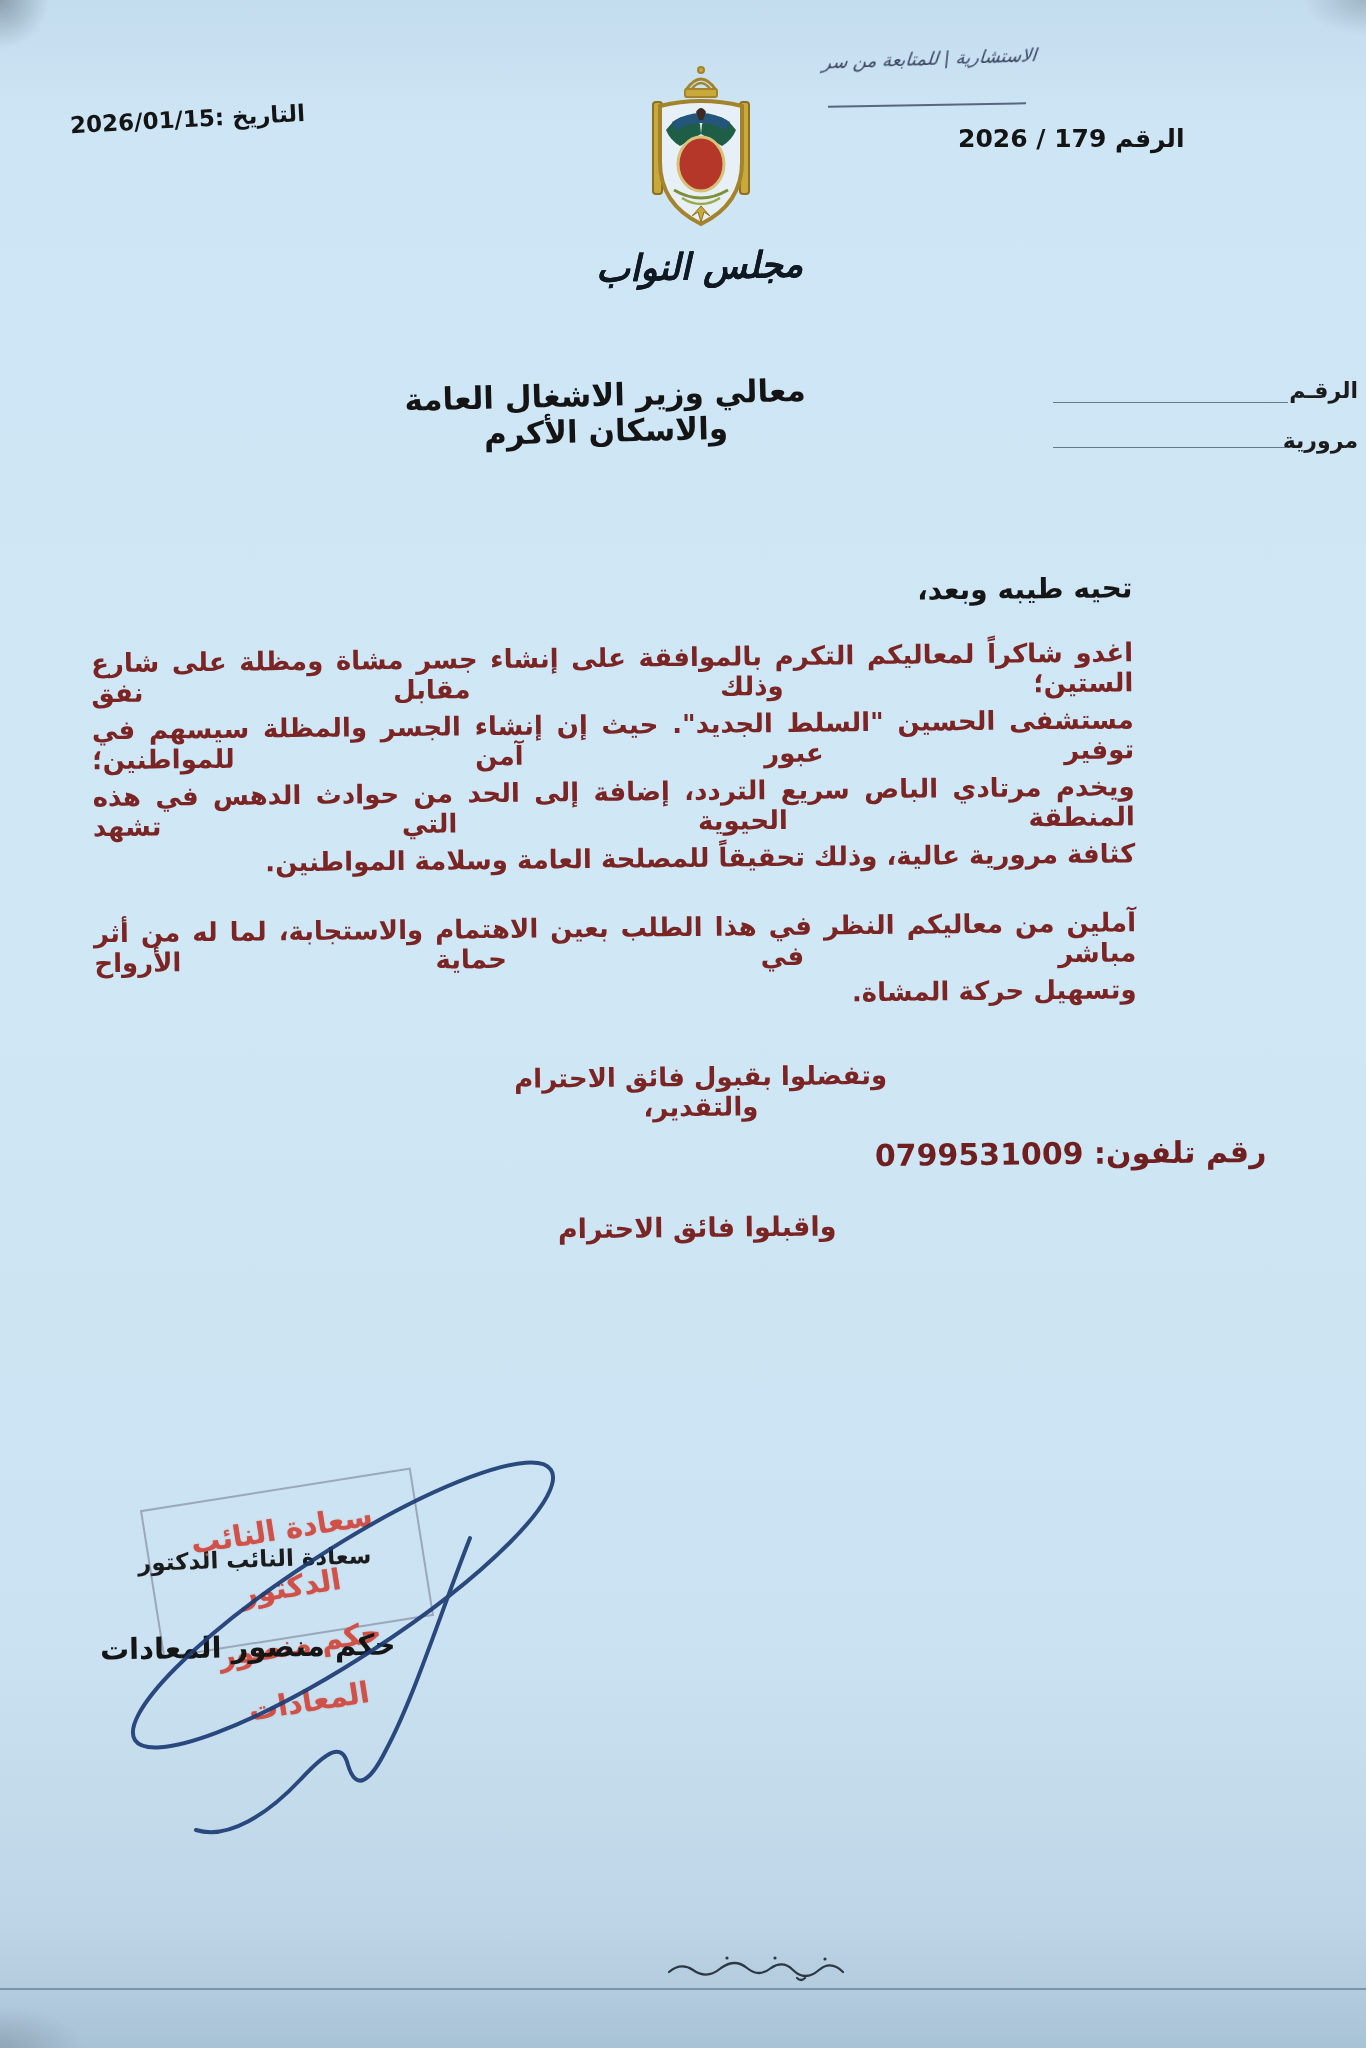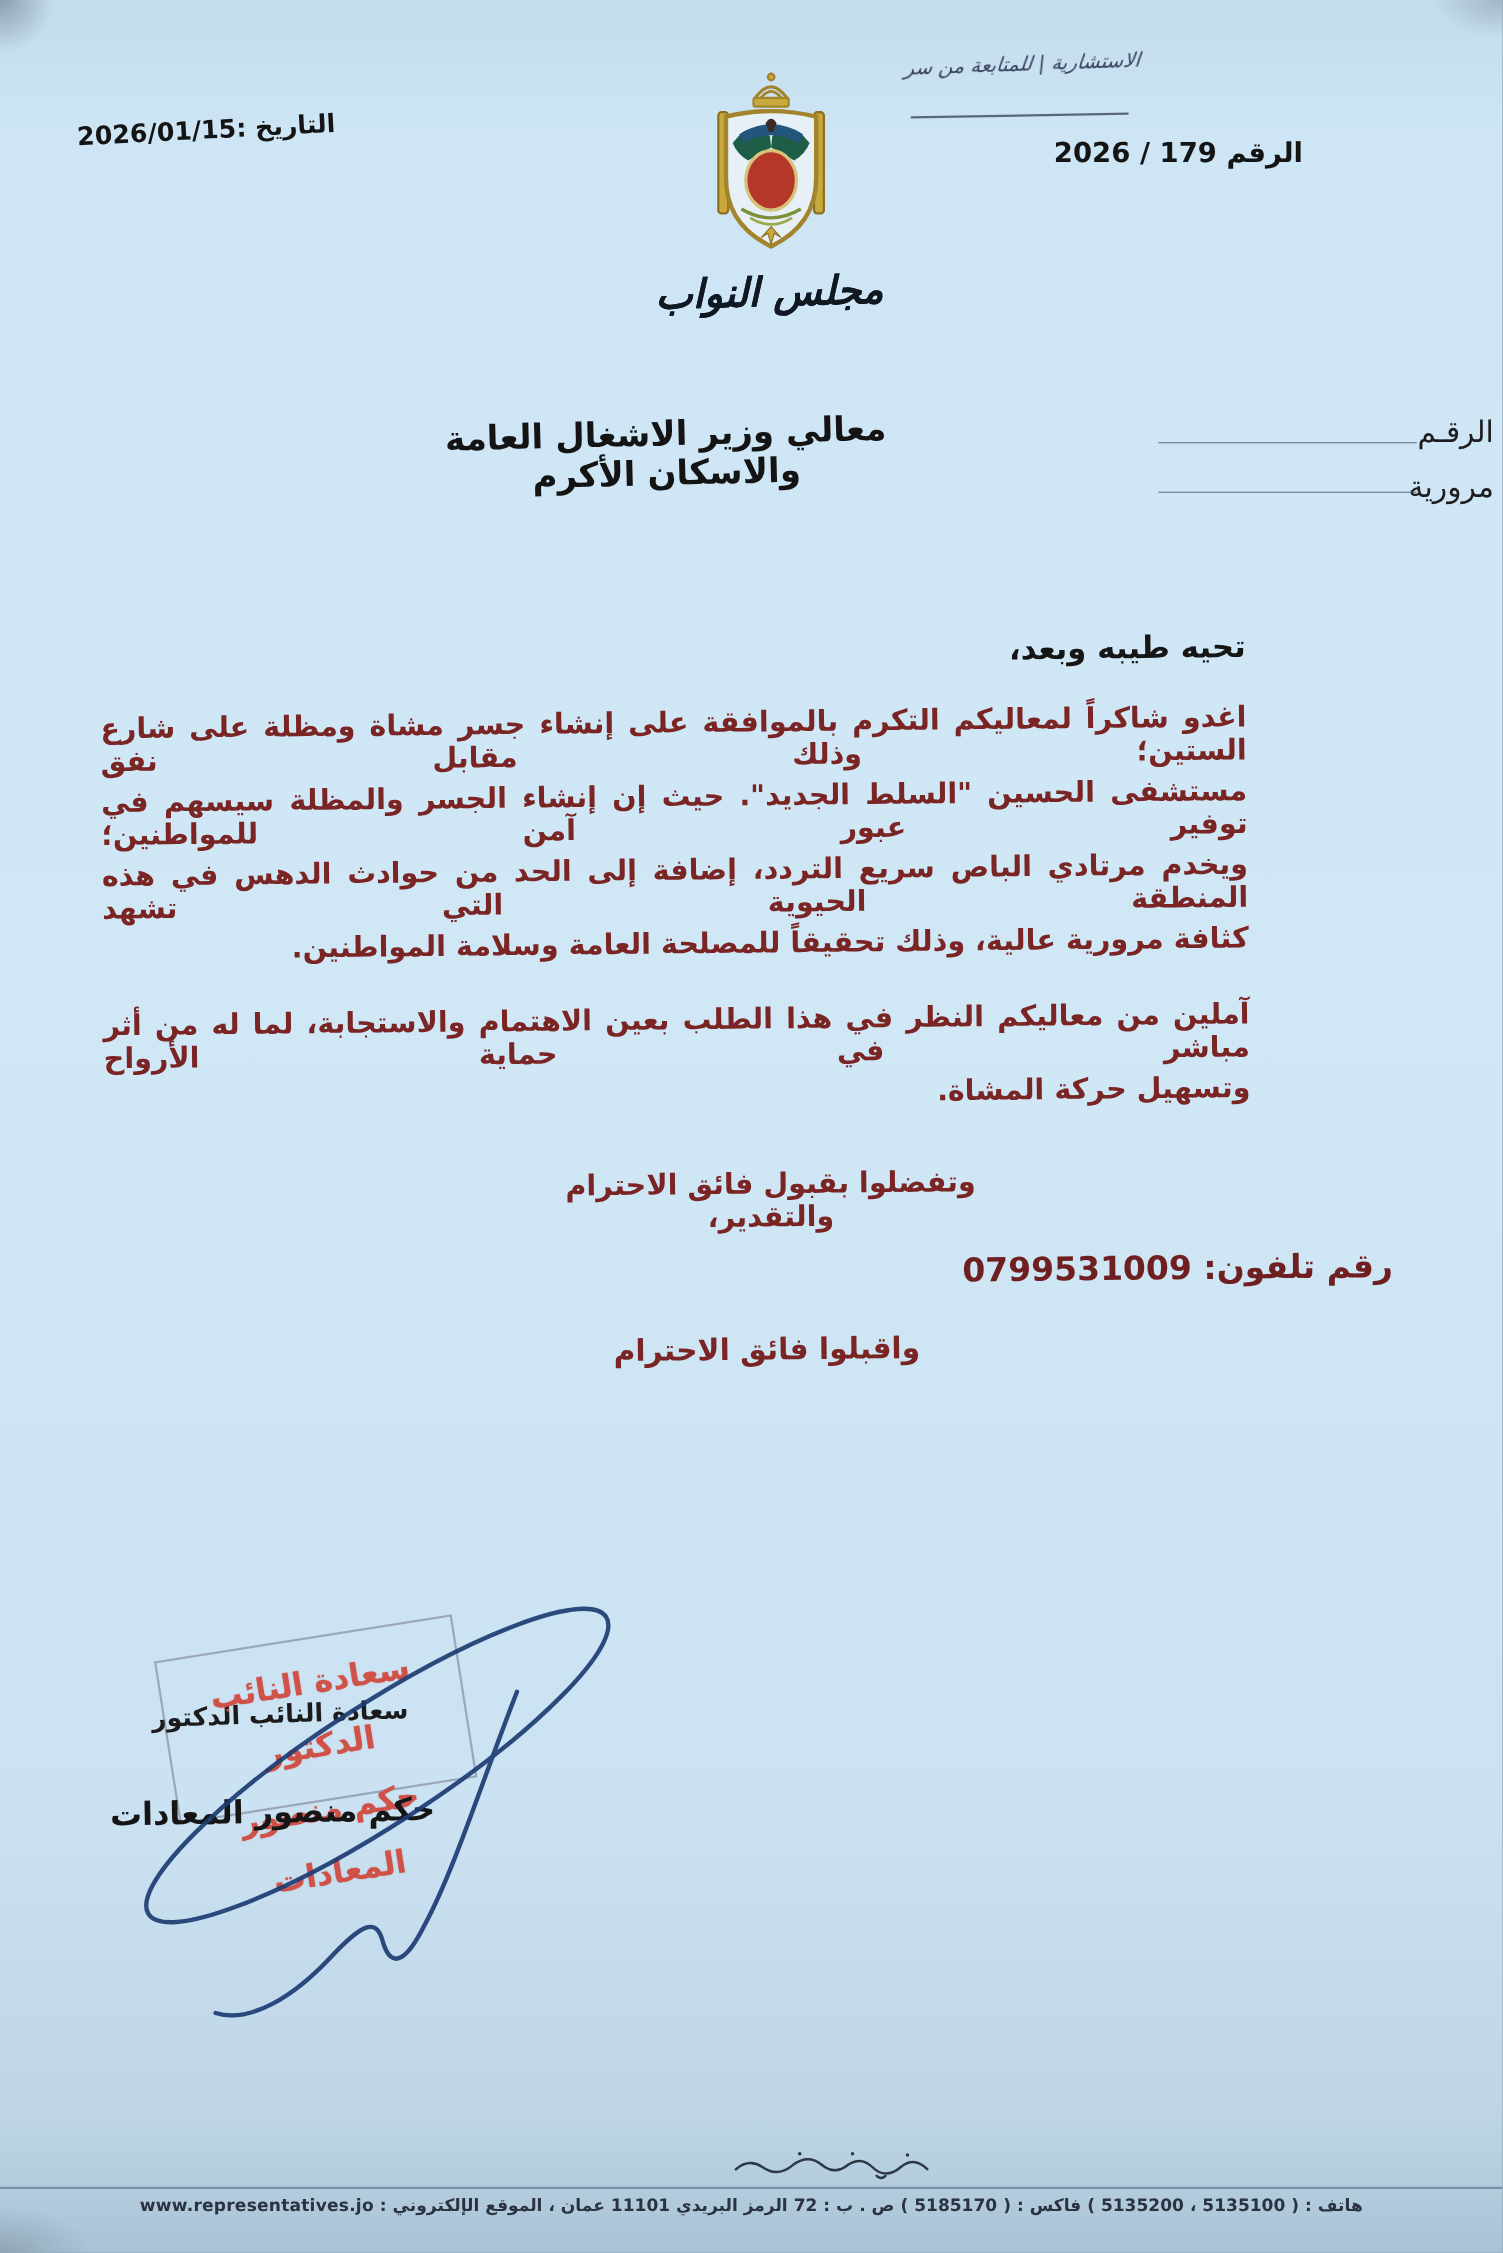--- a/index.html
+++ b/index.html
@@ -17,21 +17,21 @@
   
   .date-top{left:70px; top:106px; font-size:23px; font-weight:bold; transform:rotate(-3deg); color:#141414; letter-spacing:.5px;}
   .handnote{left:822px; top:48px; width:215px; font-size:18px; font-style:italic; color:#39415c;
             transform:rotate(-2deg) skewX(-8deg); letter-spacing:1px; filter:blur(.3px); text-align:center;}
   .hand-underline{left:828px; top:104px; width:198px; border-top:2px solid #45506b; transform:rotate(-1deg); opacity:.85;}
   .refnum{left:958px; top:124px; font-size:25px; font-weight:bold; color:#141414;}
   .emblem{left:640px; top:64px;}
   .org-callig{left:592px; top:246px; width:215px; text-align:center; font-size:36px; font-weight:bold; font-style:italic;
               color:#101822; transform:rotate(-1.5deg); text-shadow:0 0 .6px #101822;}
   
-  .field-label{right:8px; font-size:27px; font-weight:normal; color:#1c1c1c;margin-left:36px;}
+  .field-label{right:8px; font-size:22px; font-weight:bold; color:#1c1c1c;margin-left:36px;}
   .f-line{left:1053px; width:235px; border-top:1.5px solid #4f6070; opacity:.8;}
   
   .letter-tilt{position:absolute; left:0; top:0; width:100%; height:100%; transform:rotate(-0.6deg);}
   .title{left:352px; top:376px; width:520px; text-align:center; font-size:31px; font-weight:bold; color:#141414; transform:rotate(-0.8deg);}
   .salutation{right:229px; top:576px; font-size:28px; font-weight:bold; color:#161616;}
   .body-line{left:95px; width:1042px; direction:rtl; font-size:26px; font-weight:bold; color:#7a2424;
              text-align:justify; text-align-last:justify; white-space:normal;}
   .body-line.endline{text-align-last:right;}
   .bl1{top:642px;} .bl2{top:709px;} .bl3{top:776px;} .bl4{top:843px;}
   .bl5{top:912px;} .bl6{top:979px;}
@@ -139,15 +139,14 @@
         <path d="M150 26 Q146 30 142 26"></path>
       </g>
       <g fill="#2e3744">
         <circle cx="170" cy="7" r="1.6"></circle>
           <circle cx="120" cy="6" r="1.6"></circle>
           <circle cx="72" cy="6" r="1.6"></circle>
       </g>
     </svg>
   </div>
   <div class="abs footer-rule"></div>
-  <div class="abs footer-text">هاتف : ( 5135100 ، 5135200 ) فاكس : ( 5185170 ) ص . ب : 72 الرمز البريدي 11101 عمان ، الموقع الإلكتروني : www.representatives.jo</div>
 
 </div>
 
 </body></html>

